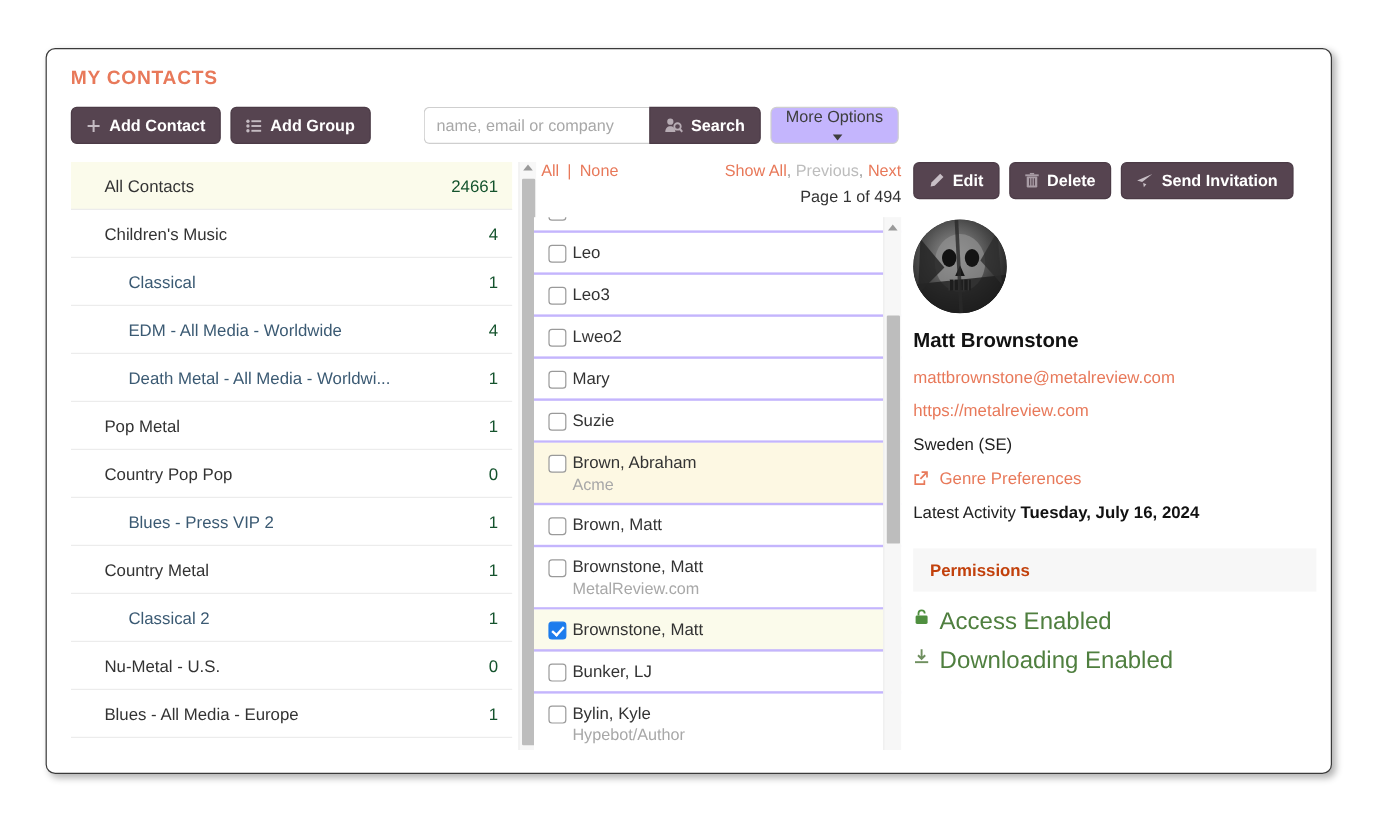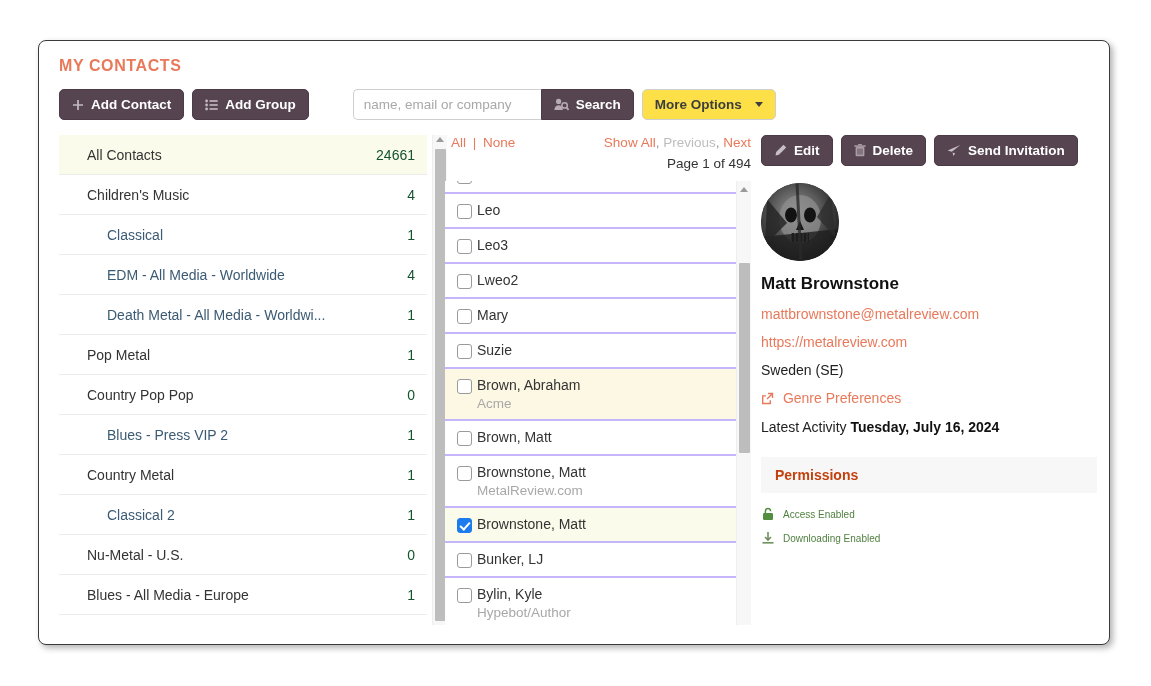--- a/index.html
+++ b/index.html
@@ -52,24 +52,25 @@
     padding: 0 12px;
     display: inline-flex;
     align-items: center;
     gap: 7px;
     cursor: pointer;
     white-space: nowrap;
     font-family: "Liberation Sans", sans-serif;
   }
   .btn .ico { display: inline-flex; align-items: center; opacity: .85; }
   .btn-plain {
-    background: #fde047;
+    background: #c4b5fd;
     color: #3d3d3d;
     border: 1px solid #cfcfcf;
-    font-weight: bold;
+    font-weight: normal;
+    flex-direction: column;
   }
   .search-input {
     width: 188px; height: 31px;
     border: 1px solid #cfcfcf;
     border-right: none;
     border-radius: 5px 0 0 5px;
     padding: 0 10px;
     font-size: 13.5px;
     color: #444;
     outline: none;
@@ -227,23 +228,23 @@
 
   .perm-head {
     margin-top: 22px;
     background: #f7f7f7;
     padding: 10px 14px;
     font-size: 14px;
     font-weight: bold;
     color: #c2410c;
   }
   .perm-row {
-    display: flex; align-items: center; gap: 8px;
+    display: flex; align-items: flex-start; gap: 8px;
     margin-top: 14px;
-    font-size: 10px;
+    font-size: 20px;
     color: #4f7f3f;
   }
   .perm-row + .perm-row { margin-top: 10px; }
 </style>
 </head>
 <body>
 
 <div id="card">
 
   <div class="page-title">MY CONTACTS</div>

